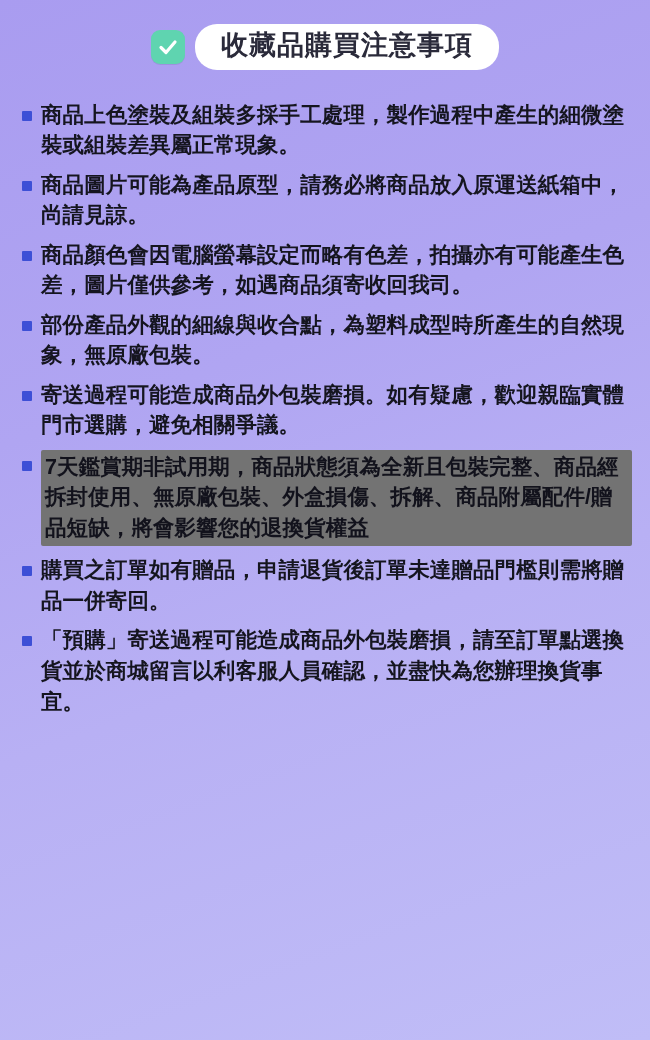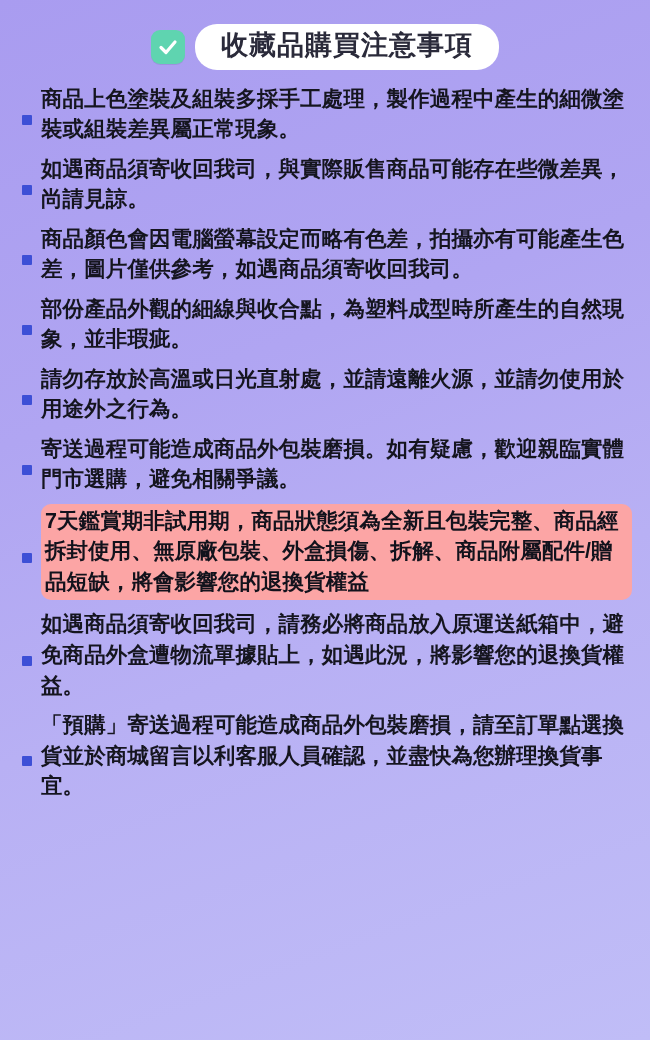--- a/index.html
+++ b/index.html
@@ -18,21 +18,21 @@
     box-sizing: border-box;
     width: 650px;
     height: 1040px;
     padding: 24px 18px 10px 18px;
   }
   .header {
     display: flex;
     align-items: center;
     justify-content: center;
     gap: 10px;
-    margin-bottom: 14px;
+    margin-bottom: 30px;
   }
   .check-badge {
     width: 34px;
     height: 34px;
     border-radius: 9px;
     background: #5fd4b0;
     display: flex;
     align-items: center;
     justify-content: center;
     box-shadow: 0 1px 0 rgba(0,0,0,0.08);
@@ -48,45 +48,45 @@
     color: #2a2a3a;
     letter-spacing: 1px;
     line-height: 1.25;
     white-space: nowrap;
   }
   .list {
     display: block;
   }
   .item {
     display: flex;
-    align-items: center;
+    align-items: flex-start;
     margin: 0 0 9px 0;
   }
   .bullet {
     flex: 0 0 auto;
     width: 10px;
     height: 10px;
     background: #3d4fd6;
     margin: 11px 9px 0 4px;
     border-radius: 1px;
   }
   .text {
     flex: 1 1 auto;
     font-size: 21.5px;
     line-height: 1.42;
     color: #15151f;
     font-weight: bold;
     letter-spacing: 0.1px;
     text-align: left;
   }
   .item.highlight .text {
-    background: #fca5a5;
+    background: #737373;
     color: #12121c;
     padding: 2px 4px 3px 4px;
-    border-radius: 10px;
+    border-radius: 2px;
     box-decoration-break: clone;
     -webkit-box-decoration-break: clone;
   }
   .item.highlight .bullet {
     background: #3d4fd6;
   }
 </style>
 </head>
 <body>
 
@@ -101,45 +101,41 @@
     <div class="title-pill">收藏品購買注意事項</div>
   </div>
 
   <div class="list" id="notice-list">
       <div class="item">
         <span class="bullet"></span>
         <div class="text">商品上色塗裝及組裝多採手工處理，製作過程中產生的細微塗裝或組裝差異屬正常現象。</div>
       </div>
       <div class="item">
         <span class="bullet"></span>
-        <div class="text">如遇商品須寄收回我司，與實際販售商品可能存在些微差異，尚請見諒。</div>
+        <div class="text">商品圖片可能為產品原型，請務必將商品放入原運送紙箱中，尚請見諒。</div>
       </div>
       <div class="item">
         <span class="bullet"></span>
         <div class="text">商品顏色會因電腦螢幕設定而略有色差，拍攝亦有可能產生色差，圖片僅供參考，如遇商品須寄收回我司。</div>
       </div>
       <div class="item">
         <span class="bullet"></span>
-        <div class="text">部份產品外觀的細線與收合點，為塑料成型時所產生的自然現象，並非瑕疵。</div>
-      </div>
-      <div class="item">
-        <span class="bullet"></span>
-        <div class="text">請勿存放於高溫或日光直射處，並請遠離火源，並請勿使用於用途外之行為。</div>
+        <div class="text">部份產品外觀的細線與收合點，為塑料成型時所產生的自然現象，無原廠包裝。</div>
       </div>
       <div class="item">
         <span class="bullet"></span>
         <div class="text">寄送過程可能造成商品外包裝磨損。如有疑慮，歡迎親臨實體門市選購，避免相關爭議。</div>
       </div>
       <div class="item highlight">
         <span class="bullet"></span>
         <div class="text">7天鑑賞期非試用期，商品狀態須為全新且包裝完整、商品經拆封使用、無原廠包裝、外盒損傷、拆解、商品附屬配件/贈品短缺，將會影響您的退換貨權益</div>
       </div>
       <div class="item">
         <span class="bullet"></span>
-        <div class="text">如遇商品須寄收回我司，請務必將商品放入原運送紙箱中，避免商品外盒遭物流單據貼上，如遇此況，將影響您的退換貨權益。</div>
+        <div class="text">購買之訂單如有贈品，申請退貨後訂單未達贈品門檻則需將贈品一併寄回。</div>
       </div>
       <div class="item">
         <span class="bullet"></span>
         <div class="text">「預購」寄送過程可能造成商品外包裝磨損，請至訂單點選換貨並於商城留言以利客服人員確認，並盡快為您辦理換貨事宜。</div>
       </div>
     </div>
 
 </div>
 
 </body></html>

